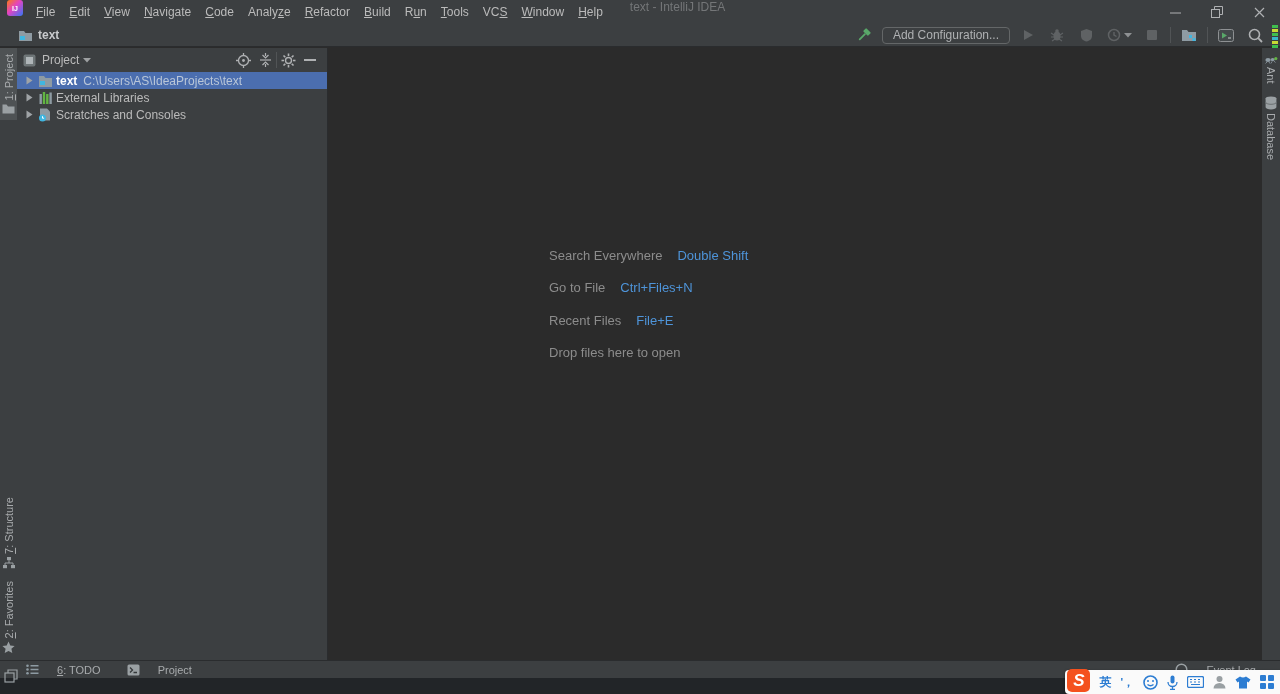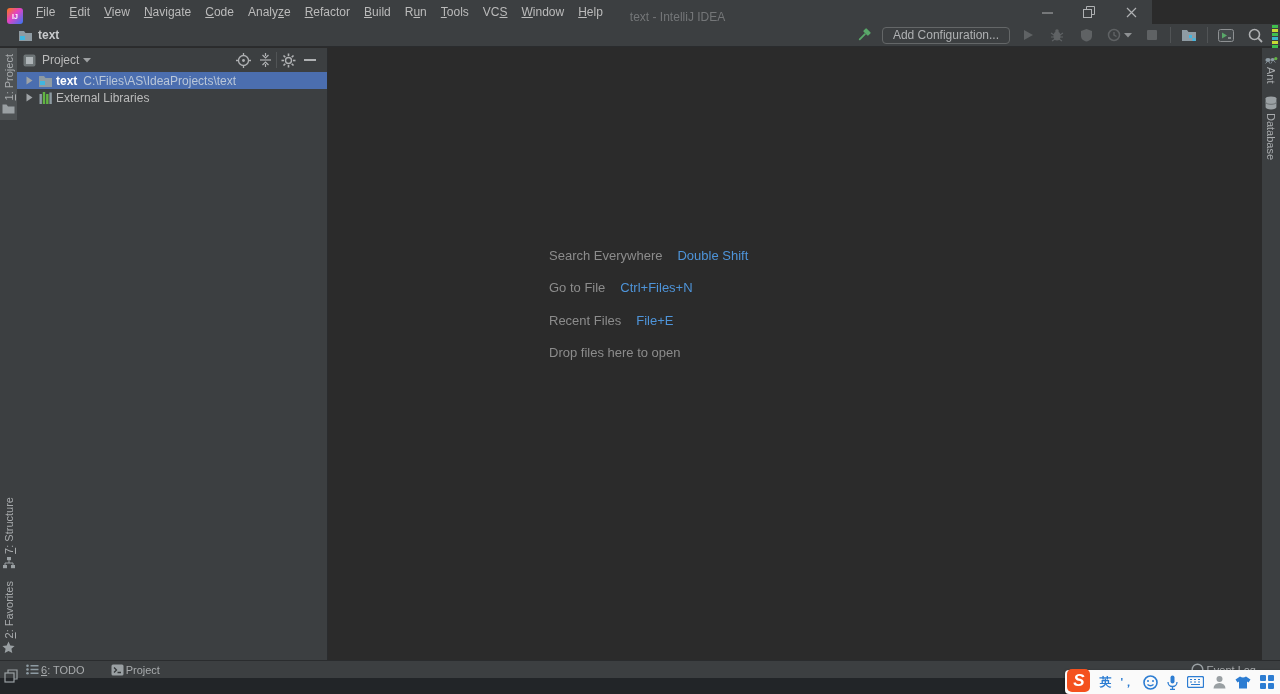--- a/index.html
+++ b/index.html
@@ -3,22 +3,22 @@
 <meta charset="utf-8">
 <style>
   * { margin:0; padding:0; box-sizing:border-box; }
   html,body { width:1280px; height:694px; overflow:hidden; background:#2B2B2B;
     font-family:"Liberation Sans","DejaVu Sans",sans-serif; color:#BBBBBB; }
   .abs { position:absolute; }
   svg { display:block; }
   u { text-decoration:underline; }
 
   
-  #titlebar { top:0; left:0; width:1152px; height:24px; background:#3C3F41;
-    display:flex; align-items:flex-end; }
+  #titlebar { top:0; left:0; width:1280px; height:24px; background:#3C3F41;
+    display:flex; align-items:flex-start; }
   #ij-logo { width:16px; height:16px; margin:0 6px 0 7px; border-radius:3px;
     background:linear-gradient(135deg,#f97a12 0%,#e343c3 45%,#3177f6 100%);
     display:flex; align-items:center; justify-content:center;
     color:#fff; font-size:7px; font-weight:bold; }
   .menu-item { padding:0 7px; font-size:12px; color:#BBBBBB; line-height:24px; cursor:default; }
   #window-title { margin-left:20px; font-size:12px; color:#747678; }
   #win-controls { margin-left:auto; display:flex; height:24px; }
   .win-btn { width:42px; height:24px; display:flex; align-items:center; justify-content:center; }
 
   
@@ -62,21 +62,21 @@
   
   #editor { top:48px; left:329px; width:933px; height:612px; background:#2B2B2B; }
   #shortcut-list { position:absolute; left:220px; top:191px; }
   .shortcut-row { height:32.5px; display:flex; align-items:center; font-size:13px; }
   .shortcut-row .act { color:#8C8C8C; }
   .shortcut-row .keys { color:#4E94D9; margin-left:15px; }
 
   
   #bottom-bar { top:660px; left:0; width:1280px; height:18px; background:#3C3F41;
     border-top:1px solid #2A2C2E; display:flex; align-items:center; font-size:11px; }
-  .bb-item { display:flex; align-items:center; gap:2px; margin-left:26px; color:#A8ABAD; }
+  .bb-item { display:flex; align-items:center; gap:18px; margin-left:26px; color:#A8ABAD; }
   #bb-right { margin-left:auto; margin-right:24px; display:flex; }
   #bb-right .bb-item { margin-left:0; }
 
   
   #taskbar { top:678px; left:0; width:1280px; height:16px; background:#222528; }
   #win-toggle { position:absolute; left:4px; top:-9px; }
   #sogou-bar { position:absolute; right:0; top:-8px; height:24px; display:flex; align-items:center;
     background:#FAFAFA; border-radius:4px 0 0 4px; padding:0 6px 0 2px; gap:9px;
     box-shadow:0 1px 3px rgba(0,0,0,.4); }
   #sogou-logo { width:23px; height:23px; margin-top:-3px; border-radius:5px; background:#F4511E;
@@ -302,40 +302,57 @@
         </span>
         <span class="t-icon">
           <span class="icon" style="display:flex">
             <svg width="15" height="13">
               <path fill="#8E9BA3" d="M1 2h5l1.5 2H14v9H1z"></path>
               <rect x="2" y="7" width="5" height="4" fill="#40B6E0"></rect>
             </svg>
           </span>
         </span>
         <span class="t-name">text</span>
-        <span class="t-path">C:\Files\AS\IdeaProjects\text</span>
+        <span class="t-path">C:\Users\AS\IdeaProjects\text</span>
       </div>
       <div class="tree-row">
         <span class="twisty">
           <svg width="7" height="9">
             <path d="M0.5 0.5 L6.5 4.5 L0.5 8.5 Z" fill="#9FA3A6"></path>
           </svg>
         </span>
         <span class="t-icon">
           <span class="icon" style="display:flex">
             <svg width="13" height="13">
               <rect x="0.5" y="3" width="2.4" height="10" fill="#8E9BA3"></rect>
               <rect x="3.8" y="1" width="2.4" height="12" fill="#62B543"></rect>
               <rect x="7.1" y="3" width="2.4" height="10" fill="#62B543"></rect>
               <rect x="10.4" y="1.5" width="2.4" height="11.5" fill="#8E9BA3"></rect>
             </svg>
           </span>
         </span>
         <span class="t-name">External Libraries</span>
       </div>
+      <div class="tree-row">
+        <span class="twisty">
+          <svg width="7" height="9">
+            <path d="M0.5 0.5 L6.5 4.5 L0.5 8.5 Z" fill="#9FA3A6"></path>
+          </svg>
+        </span>
+        <span class="t-icon">
+          <span class="icon" style="display:flex">
+            <svg width="14" height="14">
+              <path d="M2 0.5h7l3 3v9H2z" fill="#8E9BA3"></path>
+              <circle cx="4.5" cy="10" r="3.5" fill="#40B6E0"></circle>
+              <path d="M4.5 8.2v2h1.6" stroke="#fff" stroke-width="1" fill="none"></path>
+            </svg>
+          </span>
+        </span>
+        <span class="t-name">Scratches and Consoles</span>
+      </div>
     </div>
 </div>
 
 <div id="editor" class="abs">
   <div id="shortcut-list">
       <div class="shortcut-row">
         <span class="act">Search Everywhere</span>
         <span class="keys">Double Shift</span>
       </div>
       <div class="shortcut-row">

